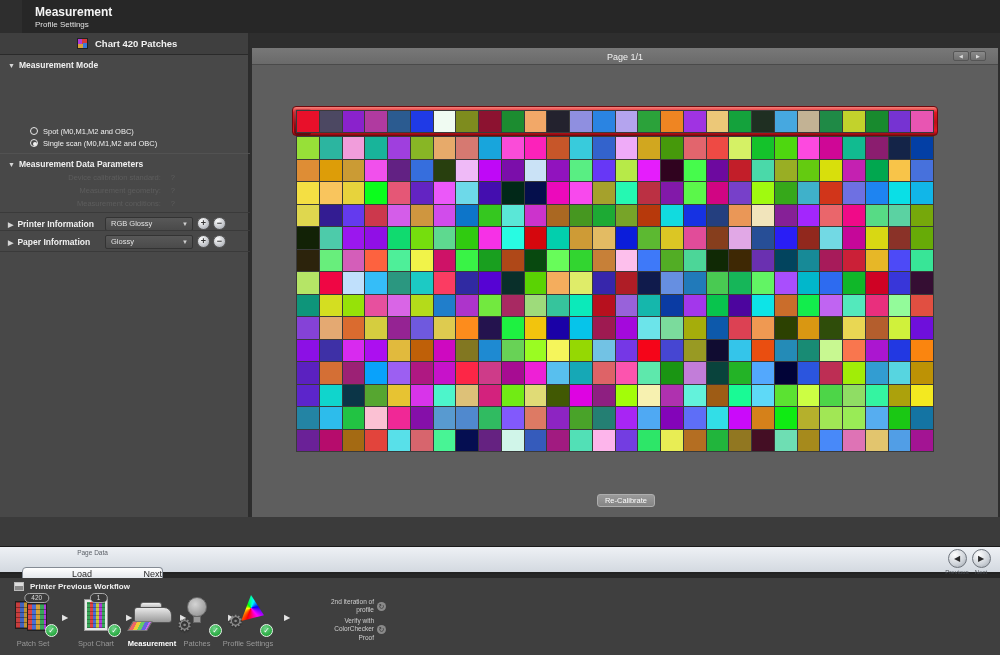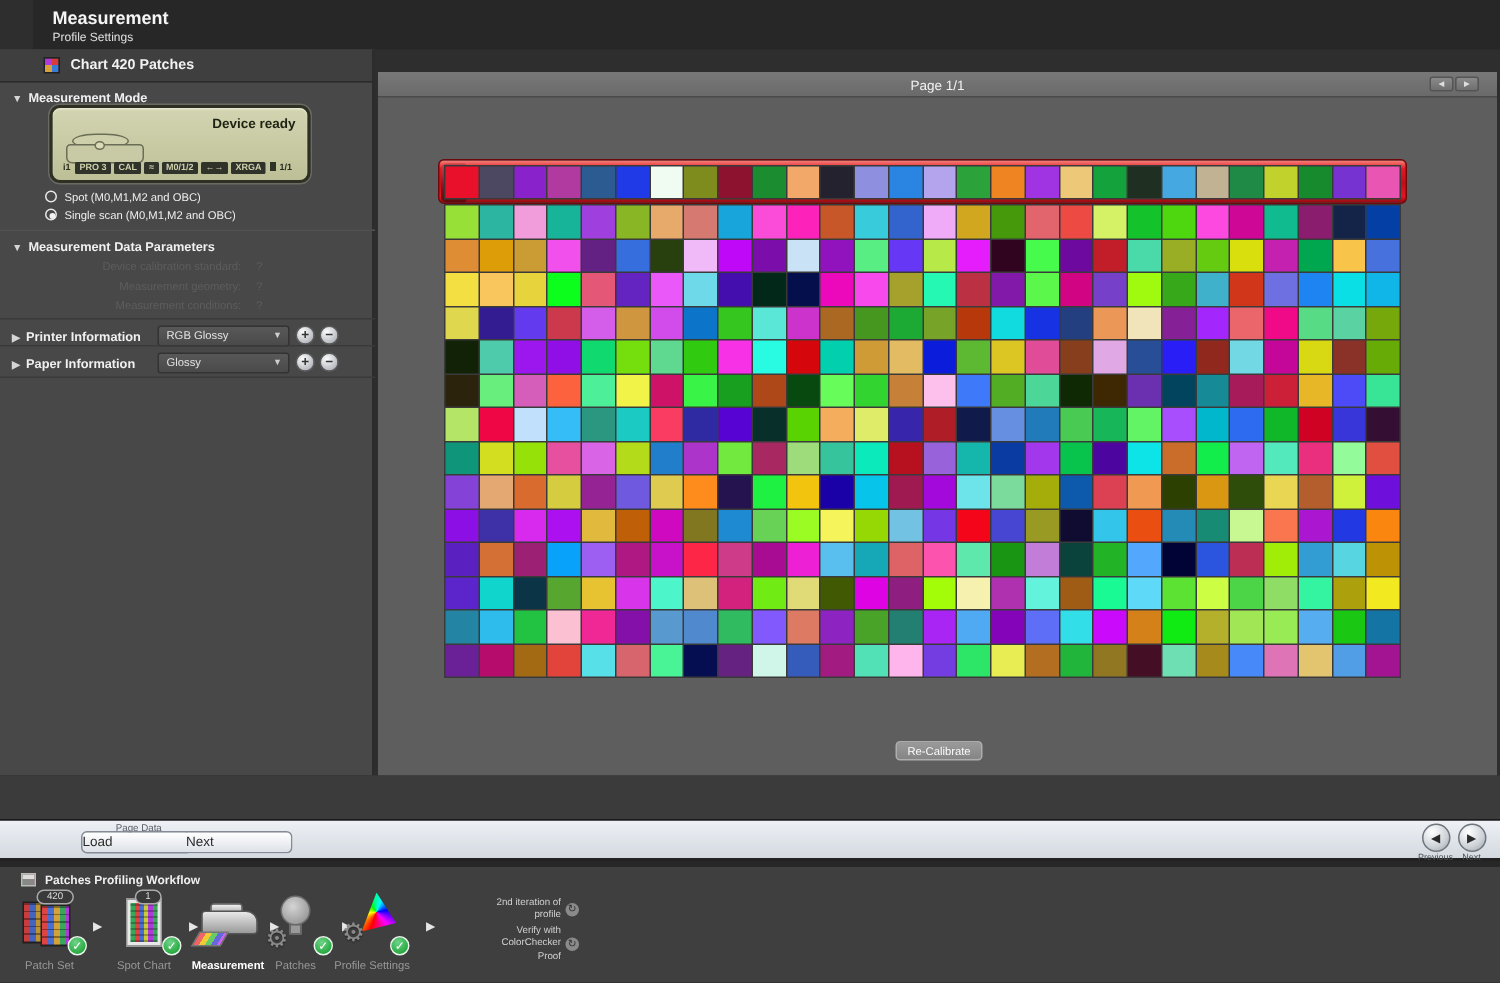--- a/index.html
+++ b/index.html
@@ -6,21 +6,21 @@
   html,body { width:1000px; height:655px; background:#272727; font-family:"Liberation Sans", sans-serif; overflow:hidden; }
   #app { position:relative; width:1000px; height:655px; background:#272727; }
 
   
   .titlebar { position:absolute; left:0; top:0; width:1000px; height:33px; background:#272727; border-left:22px solid #2e2e2e; }
   .titlebar .title { position:absolute; left:13px; top:5px; font-size:12px; font-weight:bold; color:#f5f5f5; }
   .titlebar .subtitle { position:absolute; left:13px; top:20px; font-size:8px; color:#e0e0e0; }
 
   
   .sidebar { position:absolute; left:0; top:33px; width:250px; height:484px; background:#484848; border-right:2px solid #2c2c2c; }
-  .chart-row { position:absolute; left:0; top:0; width:100%; height:22px; background:#3f3f3f; border-bottom:1px solid #2a2a2a; display:flex; align-items:center; }
+  .chart-row { position:absolute; left:0; top:0; width:100%; height:22px; background:#3f3f3f; border-bottom:1px solid #2a2a2a; display:flex; align-items:center;padding-left:48px; }
   .chart-grid-icon { width:11px; height:11px; margin-left:29px; margin-right:7px; border:1px solid #222;
      background:conic-gradient(#d93a3a 0 25%, #3a7ad9 0 50%, #d9a13a 0 75%, #b03ad9 0); }
   .chart-row .lbl { font-size:9.5px; font-weight:bold; color:#f2f2f2; }
 
   .sec-head { position:absolute; left:8px; font-size:8.5px; font-weight:bold; color:#f0f0f0; }
   .sec-head .tri { font-size:7px; color:#d5d5d5; margin-right:4px; }
   .sep { position:absolute; left:0; width:250px; height:1px; background:#3a3a3a; border-bottom:1px solid #525252; }
 
   
   .lcd { position:absolute; left:33px; top:37px; width:174px; height:52px; background:linear-gradient(180deg,#d3d5b2,#bdc096);
@@ -78,21 +78,21 @@
   .cell { width:100%; height:100%; }
 
   .recal { position:absolute; left:345px; top:446px; width:58px; height:13px; background:linear-gradient(180deg,#9a9a9a,#858585);
            border:1px solid #aeaeae; border-radius:3px; color:#fbfbfb; font-size:7.5px; text-align:center; line-height:11px; }
 
   
   .mid-strip { position:absolute; left:0; top:517px; width:1000px; height:29px; background:#3b3b3b; }
 
   .footer-bar { position:absolute; left:0; top:546px; width:1000px; height:28px; background:linear-gradient(180deg,#eef1f5,#d3d9e0); border-top:1px solid #1a1a1a; border-bottom:2px solid #222; }
   .pagedata-lbl { position:absolute; left:22px; top:2px; width:141px; text-align:center; font-size:6.5px; color:#5a5f66; }
-  .fbtn { position:absolute; top:7px; height:15px; background:linear-gradient(180deg,#ffffff,#dde1e7); border:1px solid #848b94; color:#2a2a2a; font-size:9px; text-align:left; line-height:13px;margin-left:32px; }
+  .fbtn { position:absolute; top:20px; height:15px; background:linear-gradient(180deg,#ffffff,#dde1e7); border:1px solid #848b94; color:#2a2a2a; font-size:9px; text-align:right; line-height:13px; }
   .fbtn.load { left:22px; width:71px; border-radius:4px 0 0 4px; }
   .fbtn.save { left:92px; width:71px; border-radius:0 4px 4px 0; border-left:none; }
   .nav-group { position:absolute; top:1px; display:flex; flex-direction:column; align-items:center; width:24px; }
   .nav-prev { right:31px; } .nav-next { right:7px; }
   .nav-circle { width:19px; height:19px; border-radius:50%; background:radial-gradient(circle at 35% 28%,#ffffff,#cdd2d8 60%,#9aa0a8); border:1px solid #6f757d;
                 color:#2a2a2a; font-size:8px; text-align:center; line-height:18px; }
   .nav-lbl { font-size:6px; color:#4a4f55; margin-top:1px; }
   .nav-group { position:absolute; }
 
   
@@ -152,36 +152,20 @@
   <div class="sidebar">
     <div class="chart-row">
       <span class="chart-grid-icon"></span>
       <span class="lbl">Chart 420 Patches</span>
     </div>
 
     <div class="sec-head" style="top:27px;">
       <span class="tri">▼</span><span>Measurement Mode</span>
     </div>
 
-    <div class="lcd">
-      <div class="ready">Device ready</div>
-      <div class="dev-top"></div>
-      <div class="dev-body"></div>
-      <div class="dev-dot"></div>
-      <div class="lcd-badges">
-        <span class="lcd-badge plain">i1</span>
-        <span class="lcd-badge">PRO 3</span>
-        <span class="lcd-badge">CAL</span>
-        <span class="lcd-badge">≈</span>
-        <span class="lcd-badge">M0/1/2</span>
-        <span class="lcd-badge">←→</span>
-        <span class="lcd-badge">XRGA</span>
-        <span class="lcd-badge plain pg">1/1</span>
-      </div>
-    </div>
 
     <div class="radio-row" style="top:93px;">
       <span class="radio-dot"></span>
       <span class="lbl">Spot (M0,M1,M2 and OBC)</span>
     </div>
     <div class="radio-row selected" style="top:105px;">
       <span class="radio-dot"></span>
       <span class="lbl">Single scan (M0,M1,M2 and OBC)</span>
     </div>
 
@@ -680,21 +664,21 @@
     </div>
     <div class="nav-group nav-next" style="right:7px; top:2px;">
       <div class="nav-circle">▶</div>
       <div class="nav-lbl">Next</div>
     </div>
   </div>
 
   <div class="workflow">
     <div class="wf-head">
       <span class="wf-head-icon"></span>
-      <span class="lbl">Patches Profiling Workflow</span>
+      <span class="lbl">Printer Previous Workflow</span>
     </div>
 
     <div class="wf-step" style="left:5px;">
       <div class="wf-icon">
         <div class="mini-chart back"></div>
         <div class="mini-chart front"></div>
         <div class="wf-badge">420</div>
       <div class="wf-check">✓</div>
         </div>
       <div class="wf-label">Patch Set</div>

